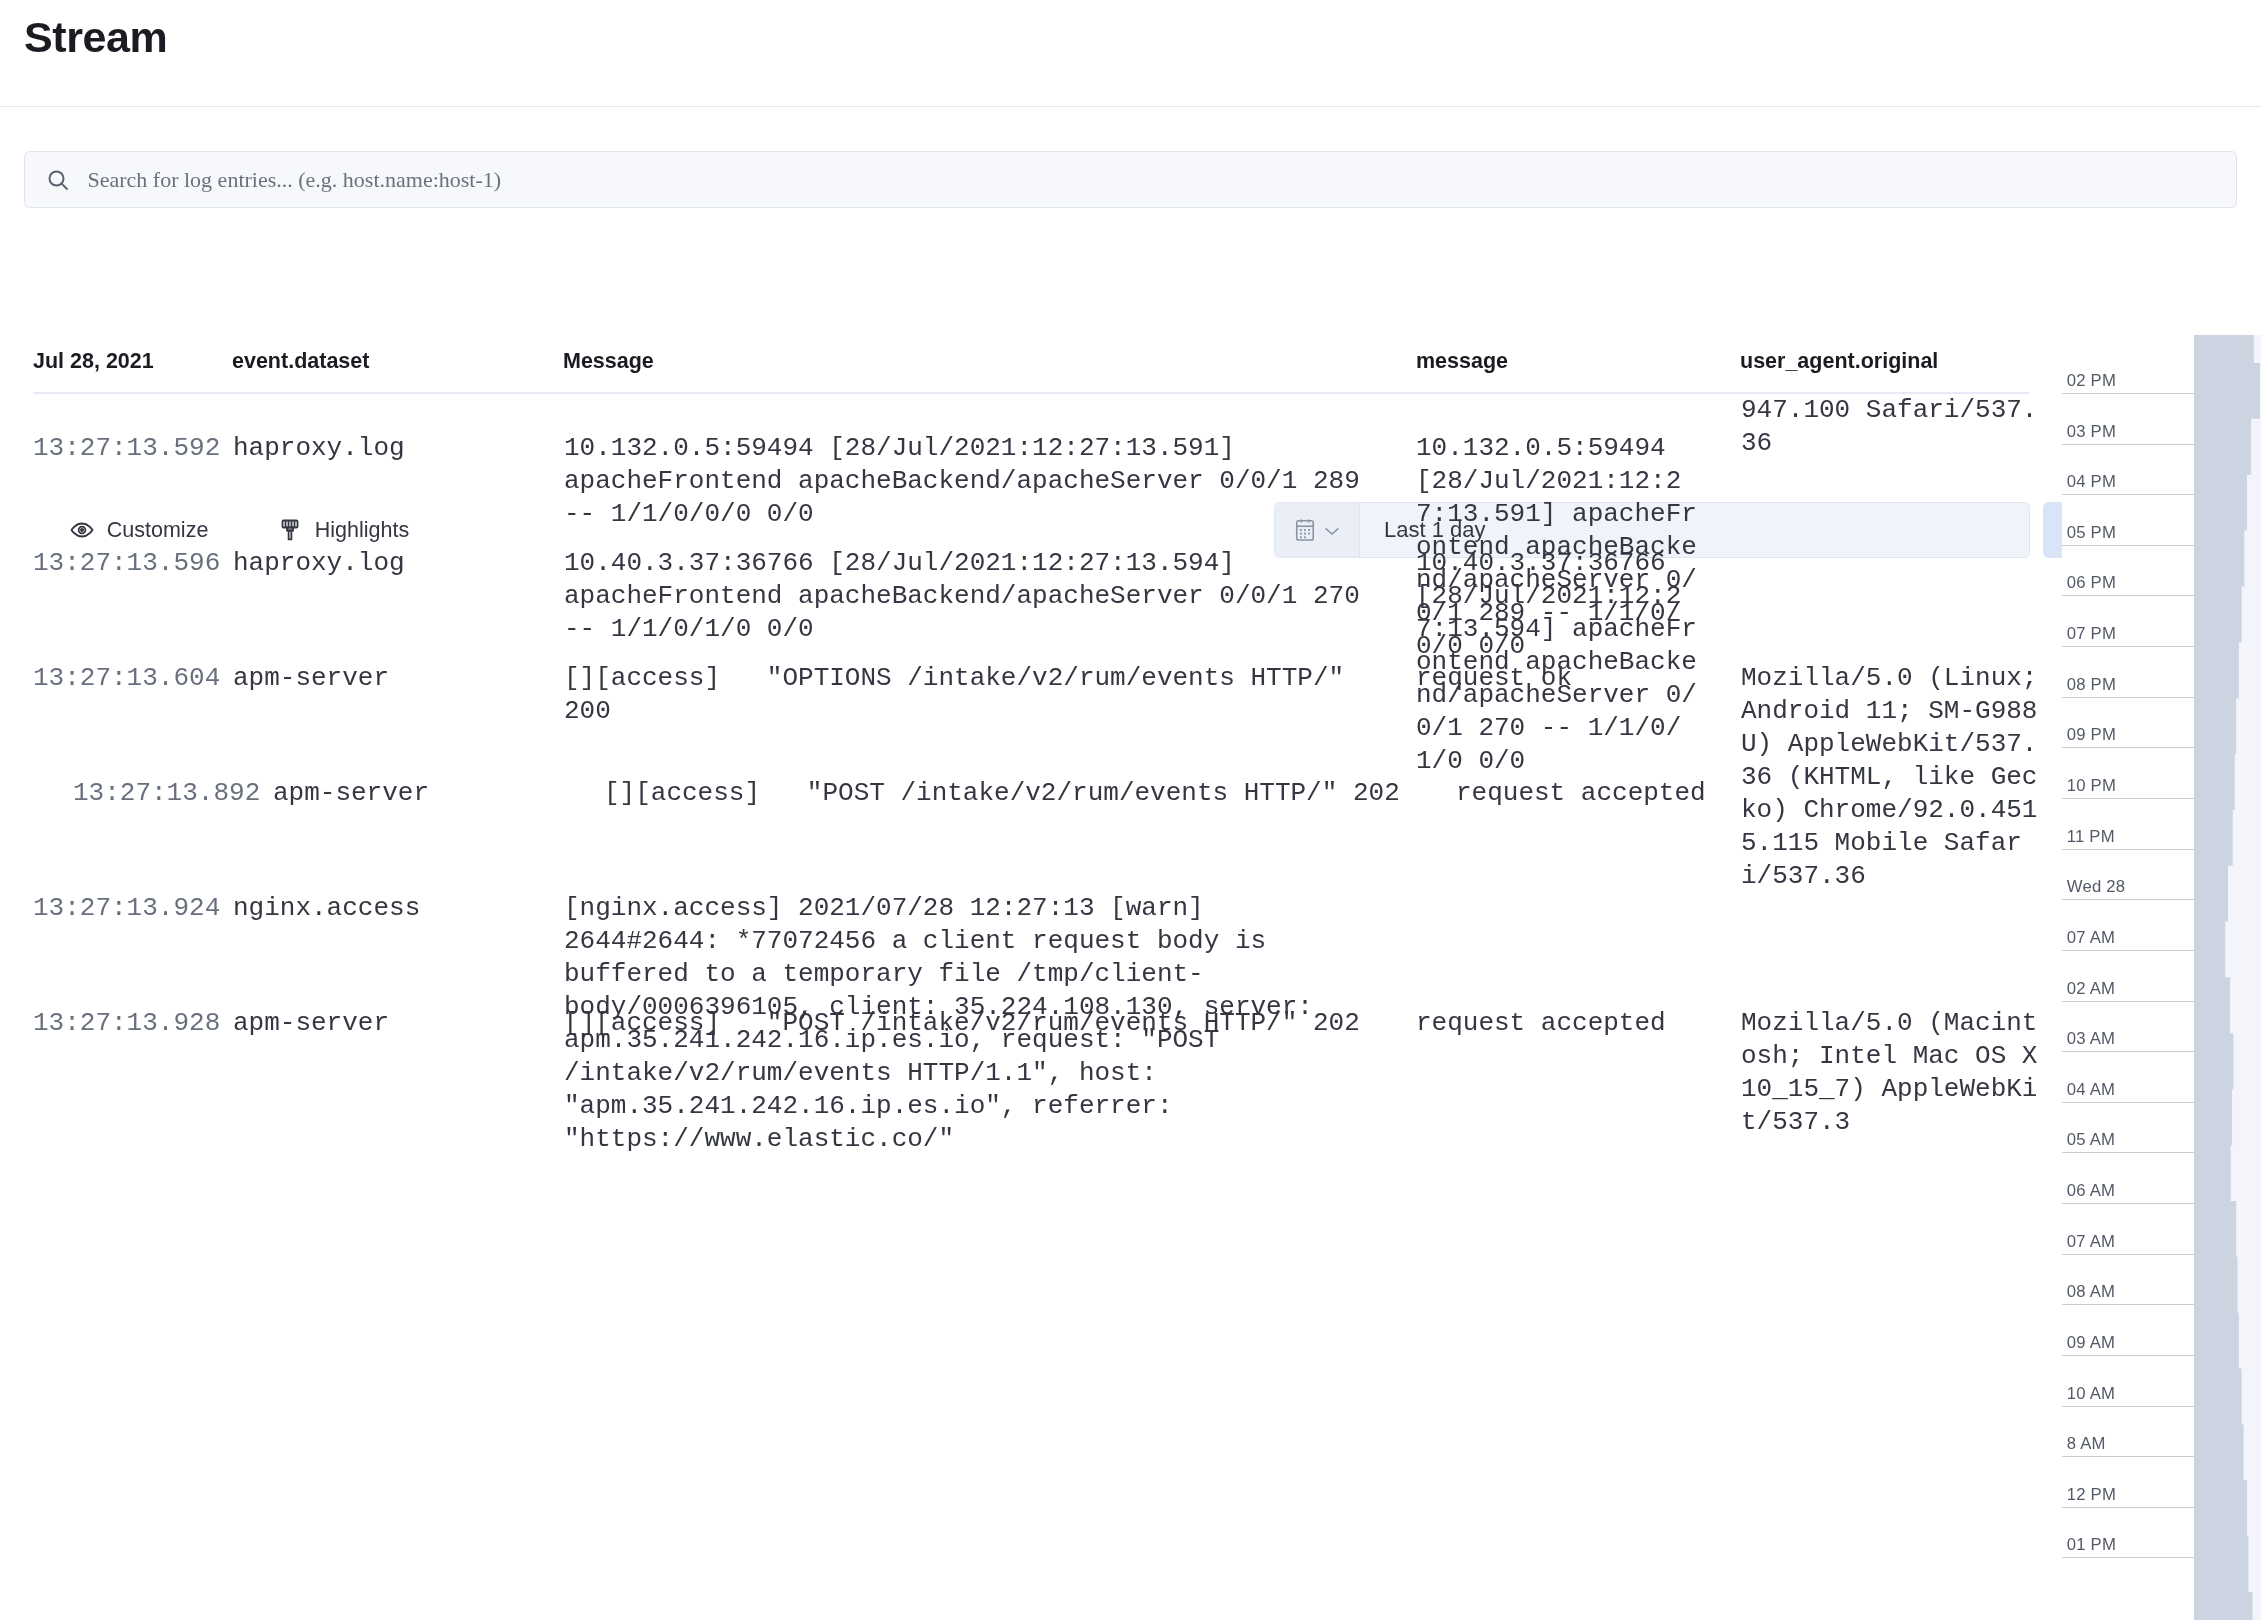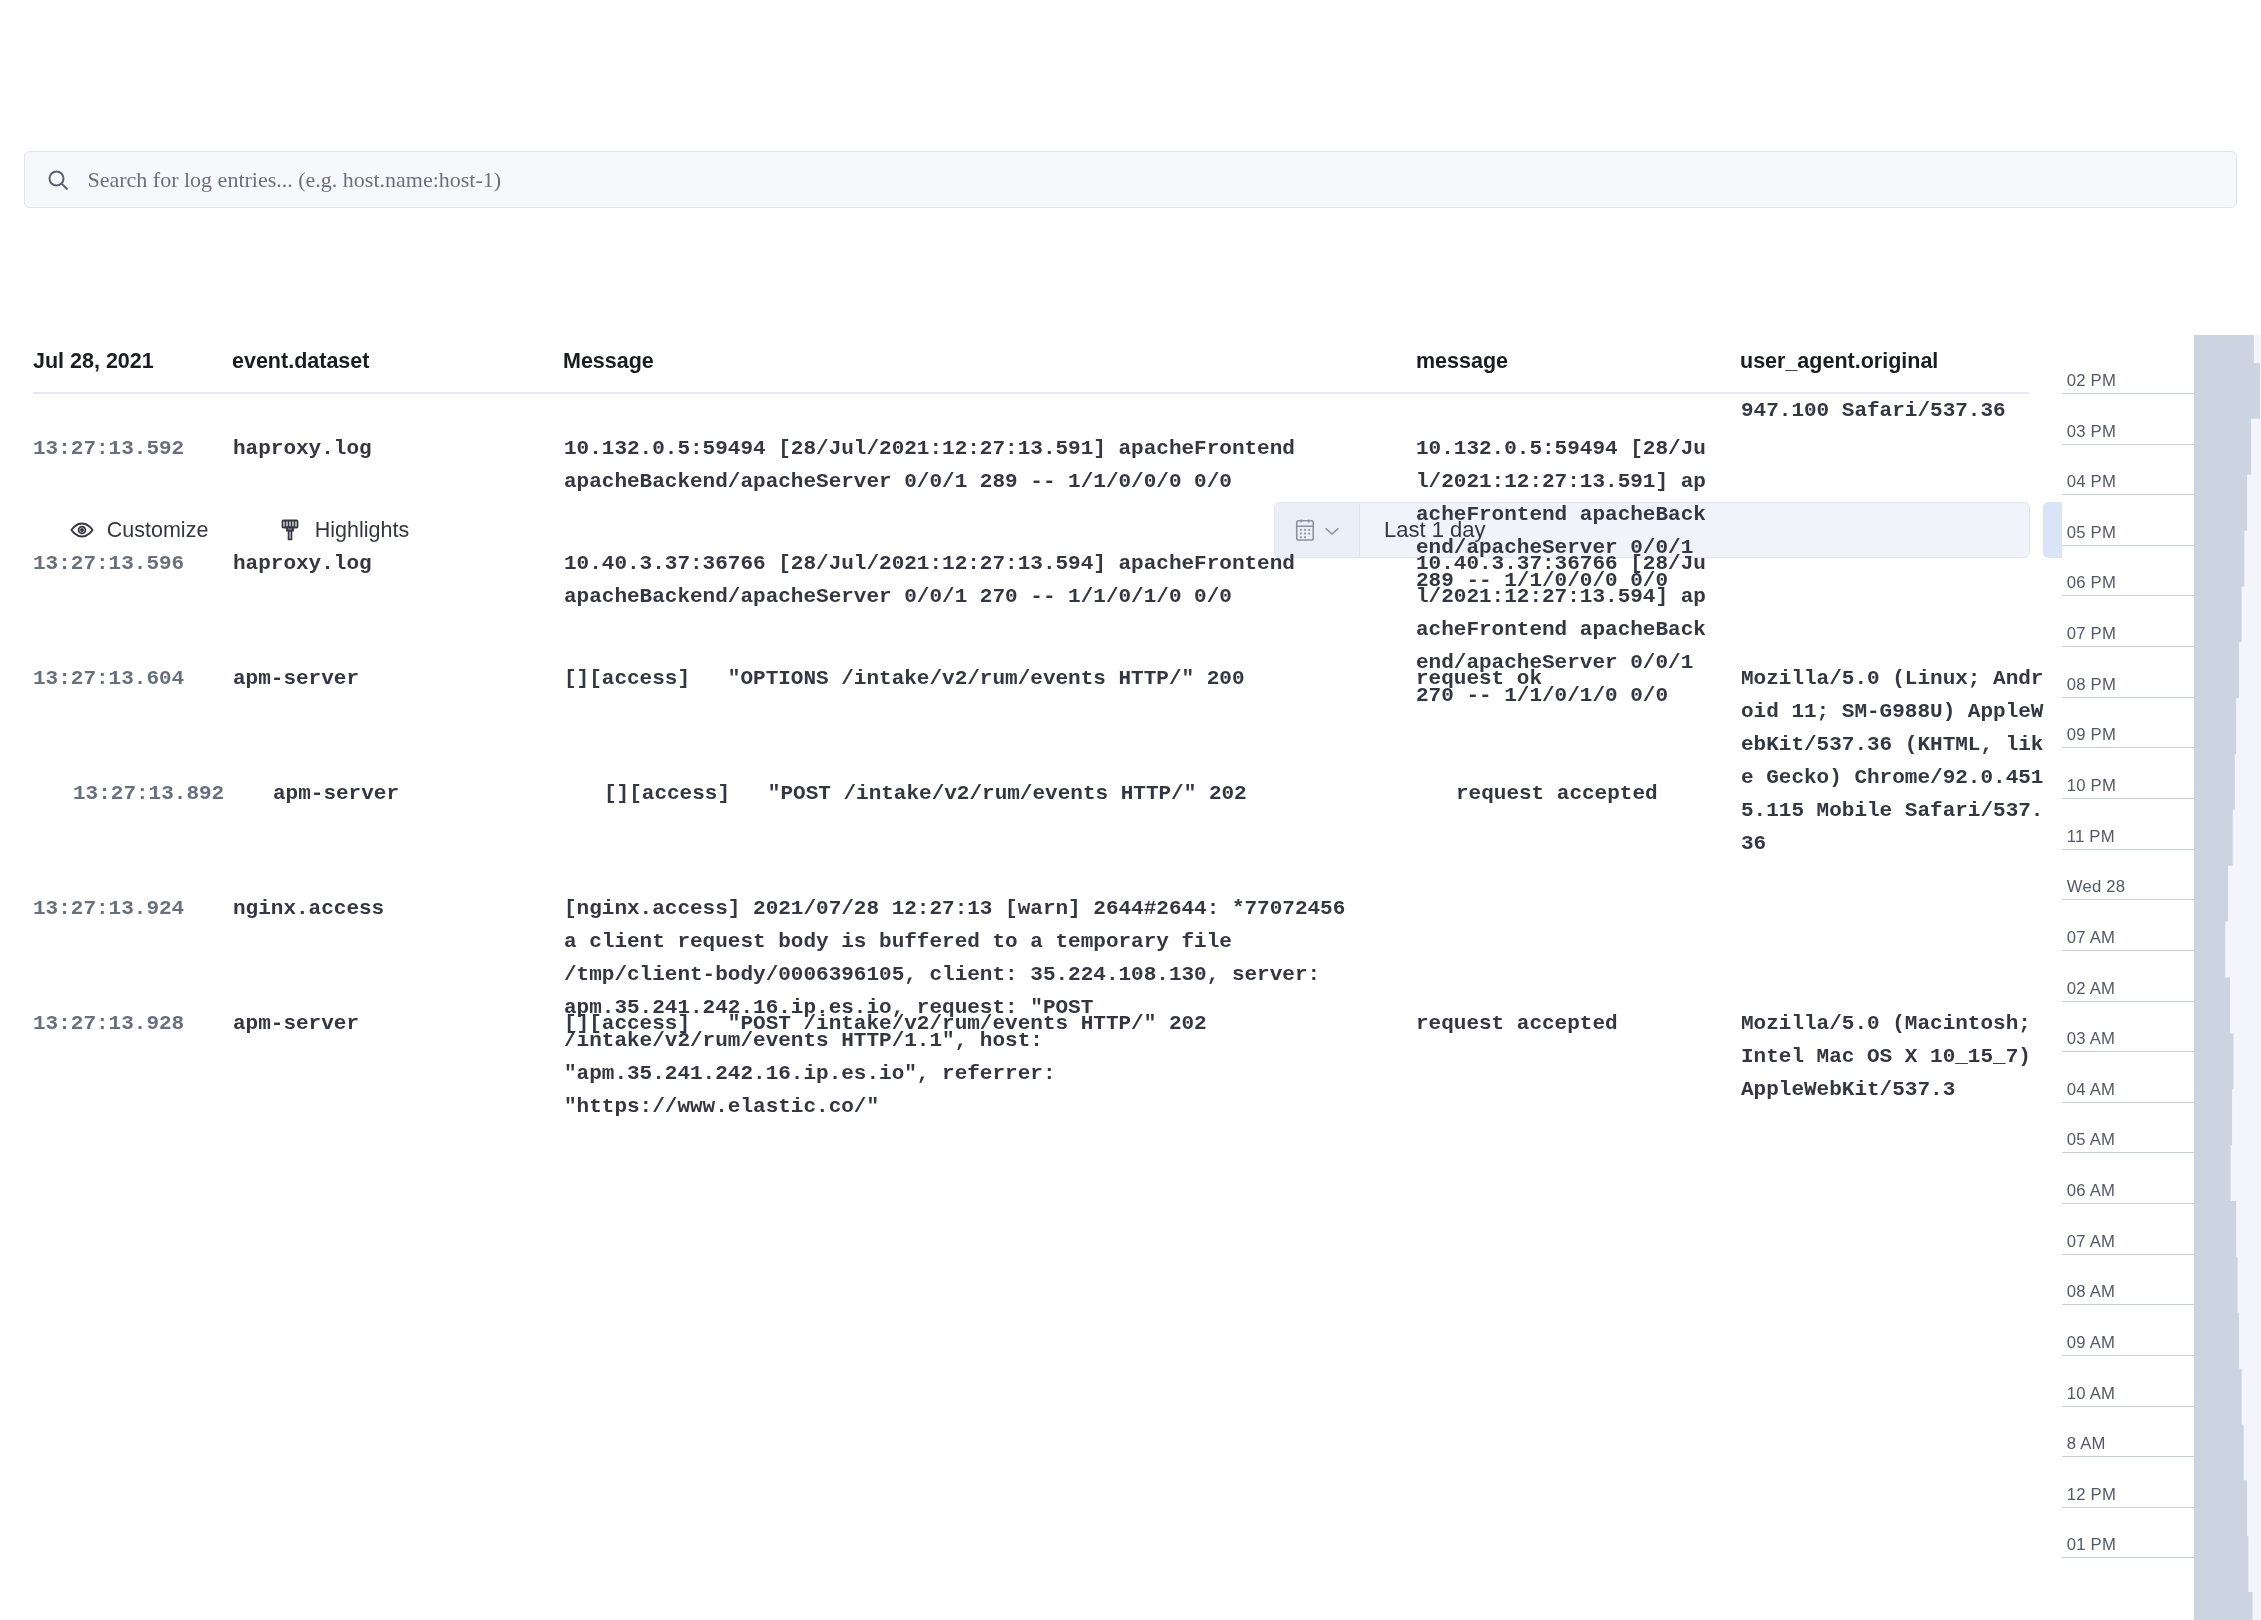--- a/index.html
+++ b/index.html
@@ -84,23 +84,22 @@
   .ch-date { left: 0px; }
   .ch-dataset { left: 199px; }
   .ch-msgcol { left: 530px; }
   .ch-message { left: 1383px; }
   .ch-ua { left: 1707px; }
 
   .rows { position: relative; }
   .log-row {
     position: relative; width: 100%;
     font-family: "Liberation Mono", monospace;
-    font-size: 21px; line-height: 33px; color: #343741;
+    font-size: 26px; line-height: 33px; color: #343741;
     padding: 0 33px;
-    font-weight: bold;
   }
   .cell { position: absolute; top: 0; }
   .c-time { left: 33px; width: 159px; color: #69707d; }
   .c-dataset { left: 233px; width: 287px; }
   .c-msgcol { left: 564px; width: 797px; white-space: pre-wrap; word-break: break-word; }
   .c-message { left: 1416px; width: 295px; white-space: pre-wrap; word-break: break-all; }
   .c-ua { left: 1741px; width: 303px; white-space: pre-wrap; word-break: break-all; }
 
   
   .minimap {
@@ -130,20 +129,23 @@
   .footer-link { font-size: 22px; color: #1760c4; font-weight: 600; }
   .scroll-track {
     position: absolute; left: 2048px; top: 343px; width: 12.8px; height: 1220px;
   }
 </style>
 </head>
 <body>
 
 <div class="page">
 
+  <div class="page-header">
+    <div class="page-title">Stream</div>
+  </div>
 
   <div class="search-row">
     <div class="search-box">
       <span class="search-icon">
         <svg viewBox="0 0 24 24" fill="none" stroke="#5a6270" stroke-width="2">
           <circle cx="10.5" cy="10.5" r="7"></circle>
             <line x1="15.6" y1="15.6" x2="21.5" y2="21.5"></line>
         </svg>
       </span>
       <span class="search-placeholder">Search for log entries... (e.g. host.name:host-1)</span>

